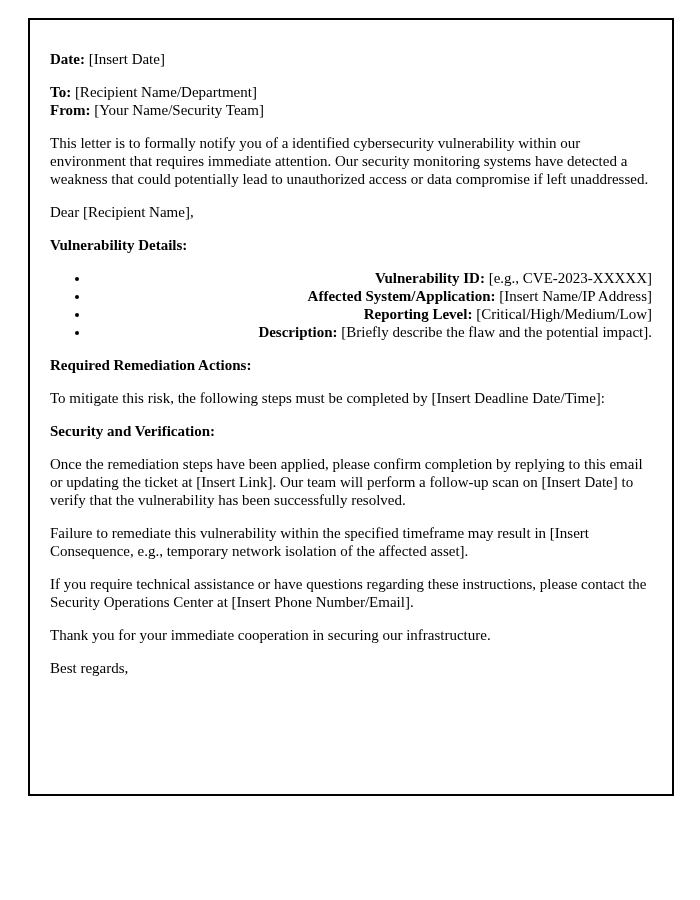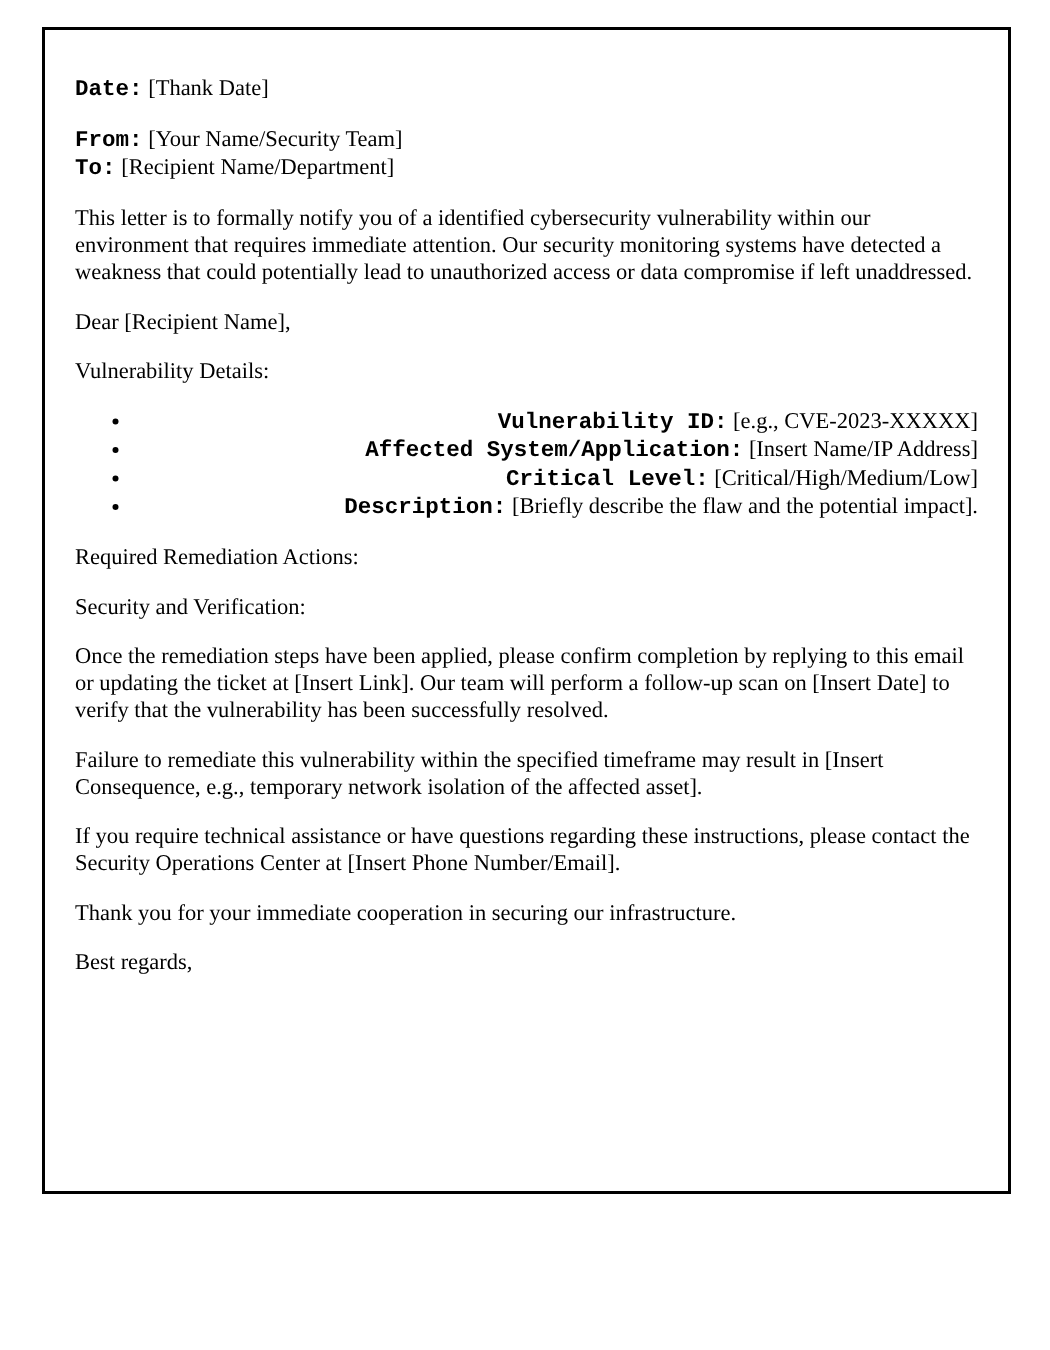--- a/index.html
+++ b/index.html
@@ -25,59 +25,60 @@
     padding: 30px 20px;
     overflow: hidden;
     color: #000000;
     font-size: 15px;
     line-height: 18px;
   }
   .letter-frame p { margin: 15px 0; }
   .letter-frame p:first-child { margin-top: 0; }
   .meta-block { margin: 15px 0; }
   .meta-block p { margin: 0; }
-  strong { font-weight: bold; font-family: Liberation Mono, monospace; }
-  .heading { font-weight: normal; margin: 15px 0; }
+  strong { font-weight: bold; }
+  .heading { font-weight: bold; margin: 15px 0; }
   ul.vuln-list, ol.step-list {
     margin: 15px 0;
     padding-left: 40px;
     text-align: right;
   }
   ul.vuln-list li, ol.step-list li {
     line-height: 18px;
   }
 </style>
 </head>
 <body>
 
 <div class="canvas">
   <div class="letter-frame">
 
-    <p><strong>Date:</strong><span> [Thank Date]</span></p>
+    <p><strong>Date:</strong><span> [Insert Date]</span></p>
 
     <div class="meta-block">
+      <p><strong>To:</strong><span> [Recipient Name/Department]</span></p>
       <p><strong>From:</strong><span> [Your Name/Security Team]</span></p>
-      <p><strong>To:</strong><span> [Recipient Name/Department]</span></p>
     </div>
 
     <p>This letter is to formally notify you of a identified cybersecurity vulnerability within our environment that requires immediate attention. Our security monitoring systems have detected a weakness that could potentially lead to unauthorized access or data compromise if left unaddressed.</p>
 
     <p>Dear [Recipient Name],</p>
 
     <p class="heading">Vulnerability Details:</p>
 
     <ul class="vuln-list">
       <li><strong>Vulnerability ID:</strong><span> [e.g., CVE-2023-XXXXX]</span></li>
       <li><strong>Affected System/Application:</strong><span> [Insert Name/IP Address]</span></li>
-      <li><strong>Critical Level:</strong><span> [Critical/High/Medium/Low]</span></li>
+      <li><strong>Reporting Level:</strong><span> [Critical/High/Medium/Low]</span></li>
       <li><strong>Description:</strong><span> [Briefly describe the flaw and the potential impact].</span></li>
     </ul>
 
     <p class="heading">Required Remediation Actions:</p>
 
+    <p>To mitigate this risk, the following steps must be completed by [Insert Deadline Date/Time]:</p>
 
 
     <p class="heading">Security and Verification:</p>
 
     <p>Once the remediation steps have been applied, please confirm completion by replying to this email or updating the ticket at [Insert Link]. Our team will perform a follow-up scan on [Insert Date] to verify that the vulnerability has been successfully resolved.</p>
 
     <p>Failure to remediate this vulnerability within the specified timeframe may result in [Insert Consequence, e.g., temporary network isolation of the affected asset].</p>
 
     <p>If you require technical assistance or have questions regarding these instructions, please contact the Security Operations Center at [Insert Phone Number/Email].</p>
 

